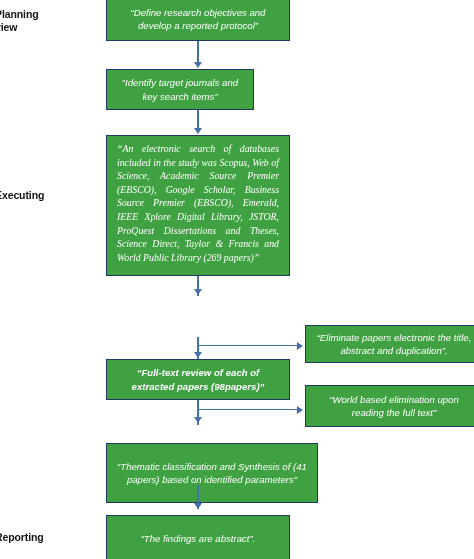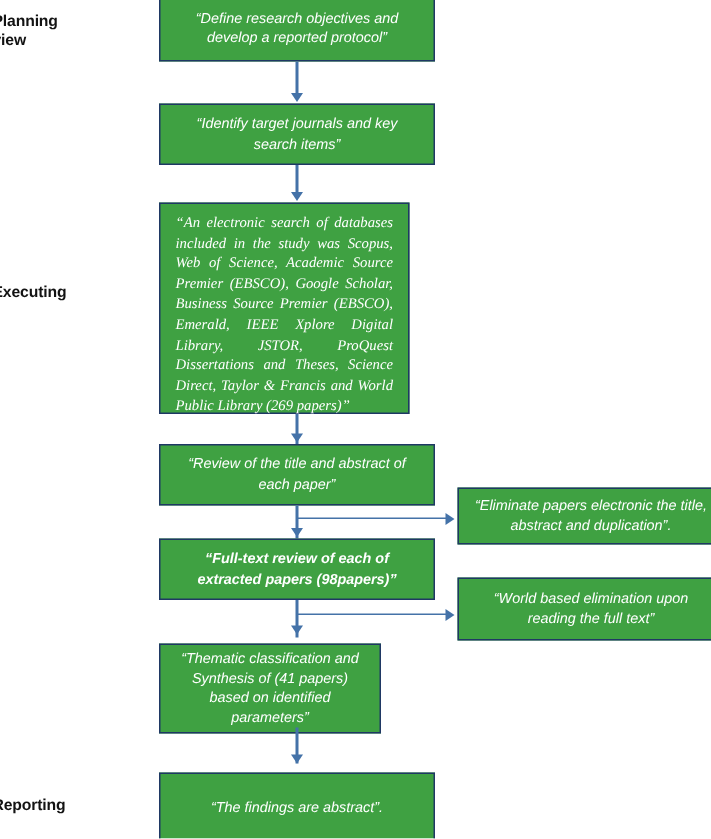--- a/index.html
+++ b/index.html
@@ -97,37 +97,34 @@
     <div>Reporting</div>
   </div>
 
   <div class="node" style="left:106px; top:-3px; width:184px; height:44px;">
     <span class="node-text">“Define research objectives and develop a reported protocol”</span>
   </div>
 
   <div class="connector v-line" style="left:197px; top:41px; height:22px;"></div>
   <div class="arrow-down" style="left:193.5px; top:62px;"></div>
 
-  <div class="node" style="left:106px; top:69px; width:184px; height:41px;">
+  <div class="node" style="left:106px; top:69px; width:148px; height:41px;">
     <span class="node-text">“Identify target journals and key search items”</span>
   </div>
 
   <div class="connector v-line" style="left:197px; top:110px; height:19px;"></div>
   <div class="arrow-down" style="left:193.5px; top:128px;"></div>
 
-  <div class="node serif-node" style="left:106px; top:135px; width:167px; height:141px;">
+  <div class="node serif-node" style="left:106px; top:135px; width:184px; height:141px;">
     <span class="node-text">“An electronic search of databases included in the study was Scopus, Web of Science, Academic Source Premier (EBSCO), Google Scholar, Business Source Premier (EBSCO), Emerald, IEEE Xplore Digital Library, JSTOR, ProQuest Dissertations and Theses, Science Direct, Taylor &amp; Francis and World Public Library (269 papers)”</span>
   </div>
 
   <div class="connector v-line" style="left:197px; top:276px; height:20px;"></div>
   <div class="arrow-down" style="left:193.5px; top:289px;"></div>
 
-  <div class="node" style="left:106px; top:296px; width:184px; height:41px;">
-    <span class="node-text">“Review of the title and abstract of each paper”</span>
-  </div>
 
   <div class="connector v-line" style="left:197px; top:337px; height:22px;"></div>
   <div class="arrow-down" style="left:193.5px; top:352px;"></div>
   <div class="connector h-line" style="left:198px; top:345px; width:100px;"></div>
   <div class="arrow-right" style="left:297px; top:341.5px;"></div>
 
   <div class="node" style="left:305px; top:325px; width:178px; height:38px;">
     <span class="node-text">“Eliminate papers electronic the title, abstract and duplication”.</span>
   </div>
 
@@ -137,21 +134,21 @@
 
   <div class="connector v-line" style="left:197px; top:400px; height:25px;"></div>
   <div class="arrow-down" style="left:193.5px; top:417px;"></div>
   <div class="connector h-line" style="left:198px; top:409px; width:100px;"></div>
   <div class="arrow-right" style="left:297px; top:405.5px;"></div>
 
   <div class="node" style="left:305px; top:385px; width:178px; height:42px;">
     <span class="node-text">“World based elimination upon reading the full text”</span>
   </div>
 
-  <div class="node" style="left:106px; top:429px; width:148px; height:60px;">
+  <div class="node" style="left:106px; top:443px; width:212px; height:60px;">
     <span class="node-text">“Thematic classification and Synthesis of (41 papers) based on identified parameters”</span>
   </div>
 
   <div class="connector v-line" style="left:197px; top:485px; height:24px;"></div>
   <div class="arrow-down" style="left:193.5px; top:503px;"></div>
 
   <div class="node" style="left:106px; top:515px; width:184px; height:47px;">
     <span class="node-text">“The findings are abstract”.</span>
   </div>
 

